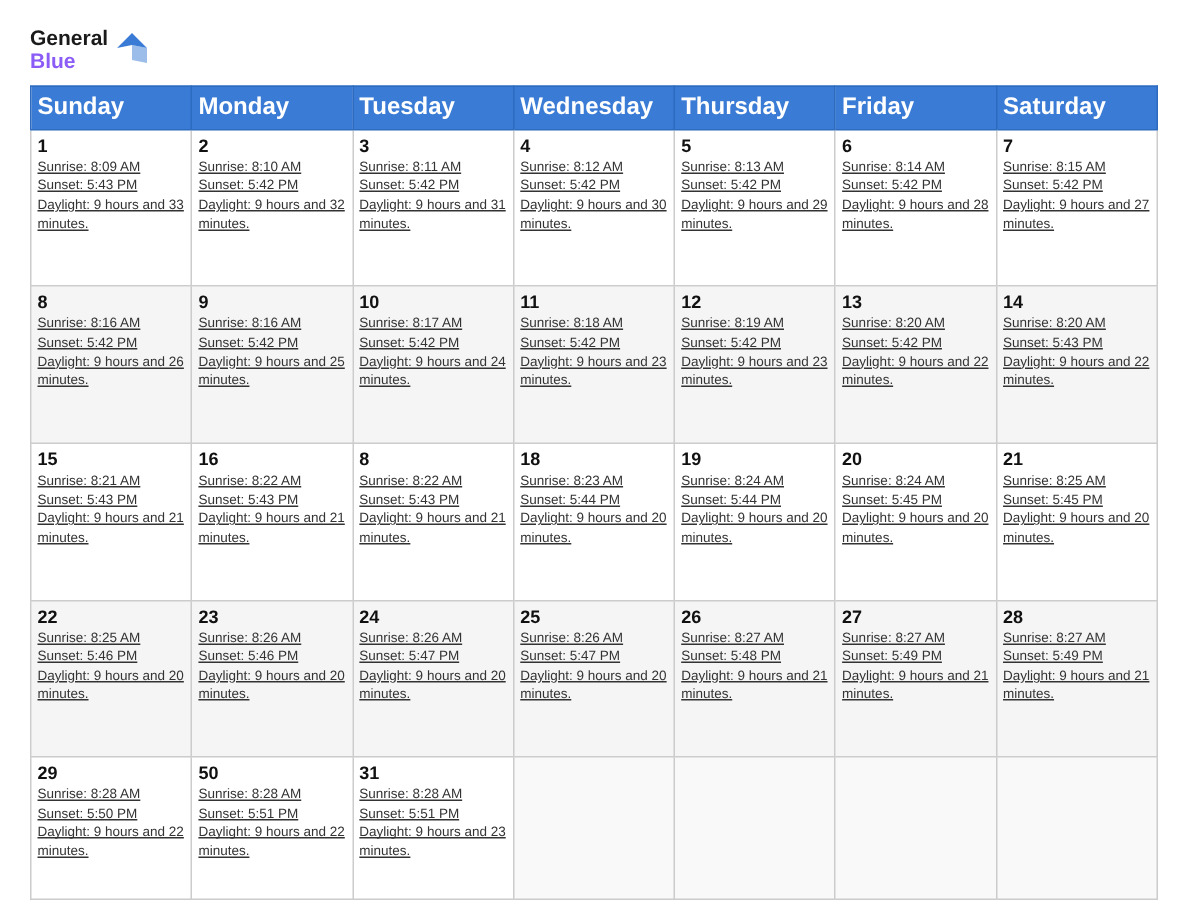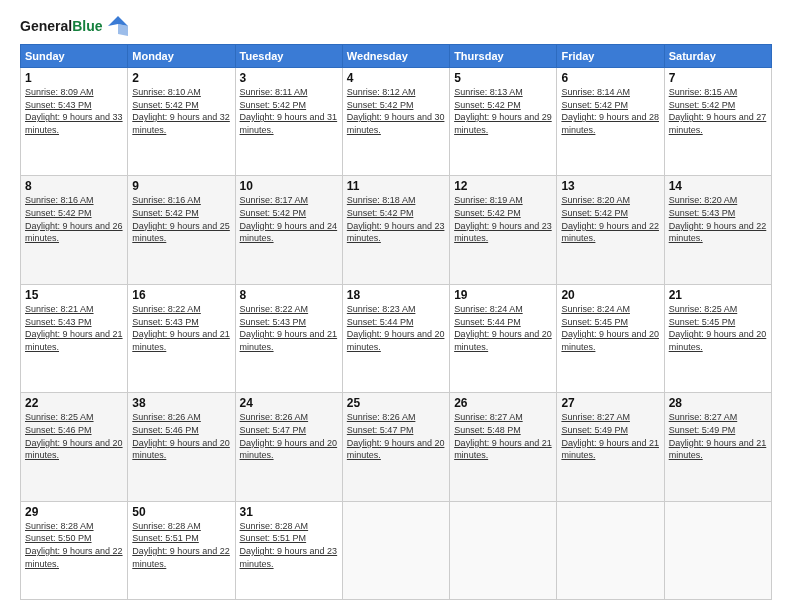--- a/index.html
+++ b/index.html
@@ -45,21 +45,21 @@
     .calendar {
       flex: 1;
       border: 1px solid #ccc;
       border-collapse: collapse;
       width: 100%;
       table-layout: fixed;
     }
     .calendar th {
       background: #3a7bd5;
       color: #fff;
-      font-size: 11px;
+      font-size: 16px;
       font-weight: bold;
       padding: 5px 4px;
       text-align: left;
       border: 1px solid #2d6bbf;
     }
     .calendar td {
       border: 1px solid #ccc;
       vertical-align: top;
       padding: 3px 4px;
       font-size: 9.5px;
@@ -89,23 +89,23 @@
     .last-row td {
       height: 70px;
     }
   </style>
 </head>
 <body>
 
 <div class="page">
   <div class="header">
     <div class="logo">
-  <div style="display:flex;flex-direction:row;line-height:1.1;justify-content:space-between;">
+  <div style="display:flex;flex-direction:column;line-height:1.1;justify-content:space-between;">
     <span style="font-size:14px;font-weight:bold;color:#1a1a1a;">General</span>
-    <span style="font-size:14px;font-weight:bold;color:#15803d;">Blue</span>
+    <span style="font-size:14px;font-weight:bold;color:#8b5cf6;">Blue</span>
   </div>
   <svg width="20" height="20" viewBox="0 0 20 20" style="margin-left:2px;margin-top:-2px;">
     <polygon points="0,10 10,0 20,10 10,8" fill="#3a7bd5"></polygon>
     <polygon points="10,8 20,10 20,20 10,18" fill="#3a7bd5" opacity="0.5"></polygon>
   </svg>
 </div>
     <div class="title-block">
       <div class="main-title"></div>
       <div class="sub-title"></div>
     </div>
@@ -301,21 +301,21 @@
         <tr>
           <td>
         <span class="day-num">22</span>
         <div class="day-info">
           Sunrise: 8:25 AM<br>
           Sunset: 5:46 PM<br>
           Daylight: 9 hours and 20 minutes.
         </div>
       </td>
           <td>
-        <span class="day-num">38</span>
+        <span class="day-num">23</span>
         <div class="day-info">
           Sunrise: 8:26 AM<br>
           Sunset: 5:46 PM<br>
           Daylight: 9 hours and 20 minutes.
         </div>
       </td>
           <td>
         <span class="day-num">24</span>
         <div class="day-info">
           Sunrise: 8:26 AM<br>

